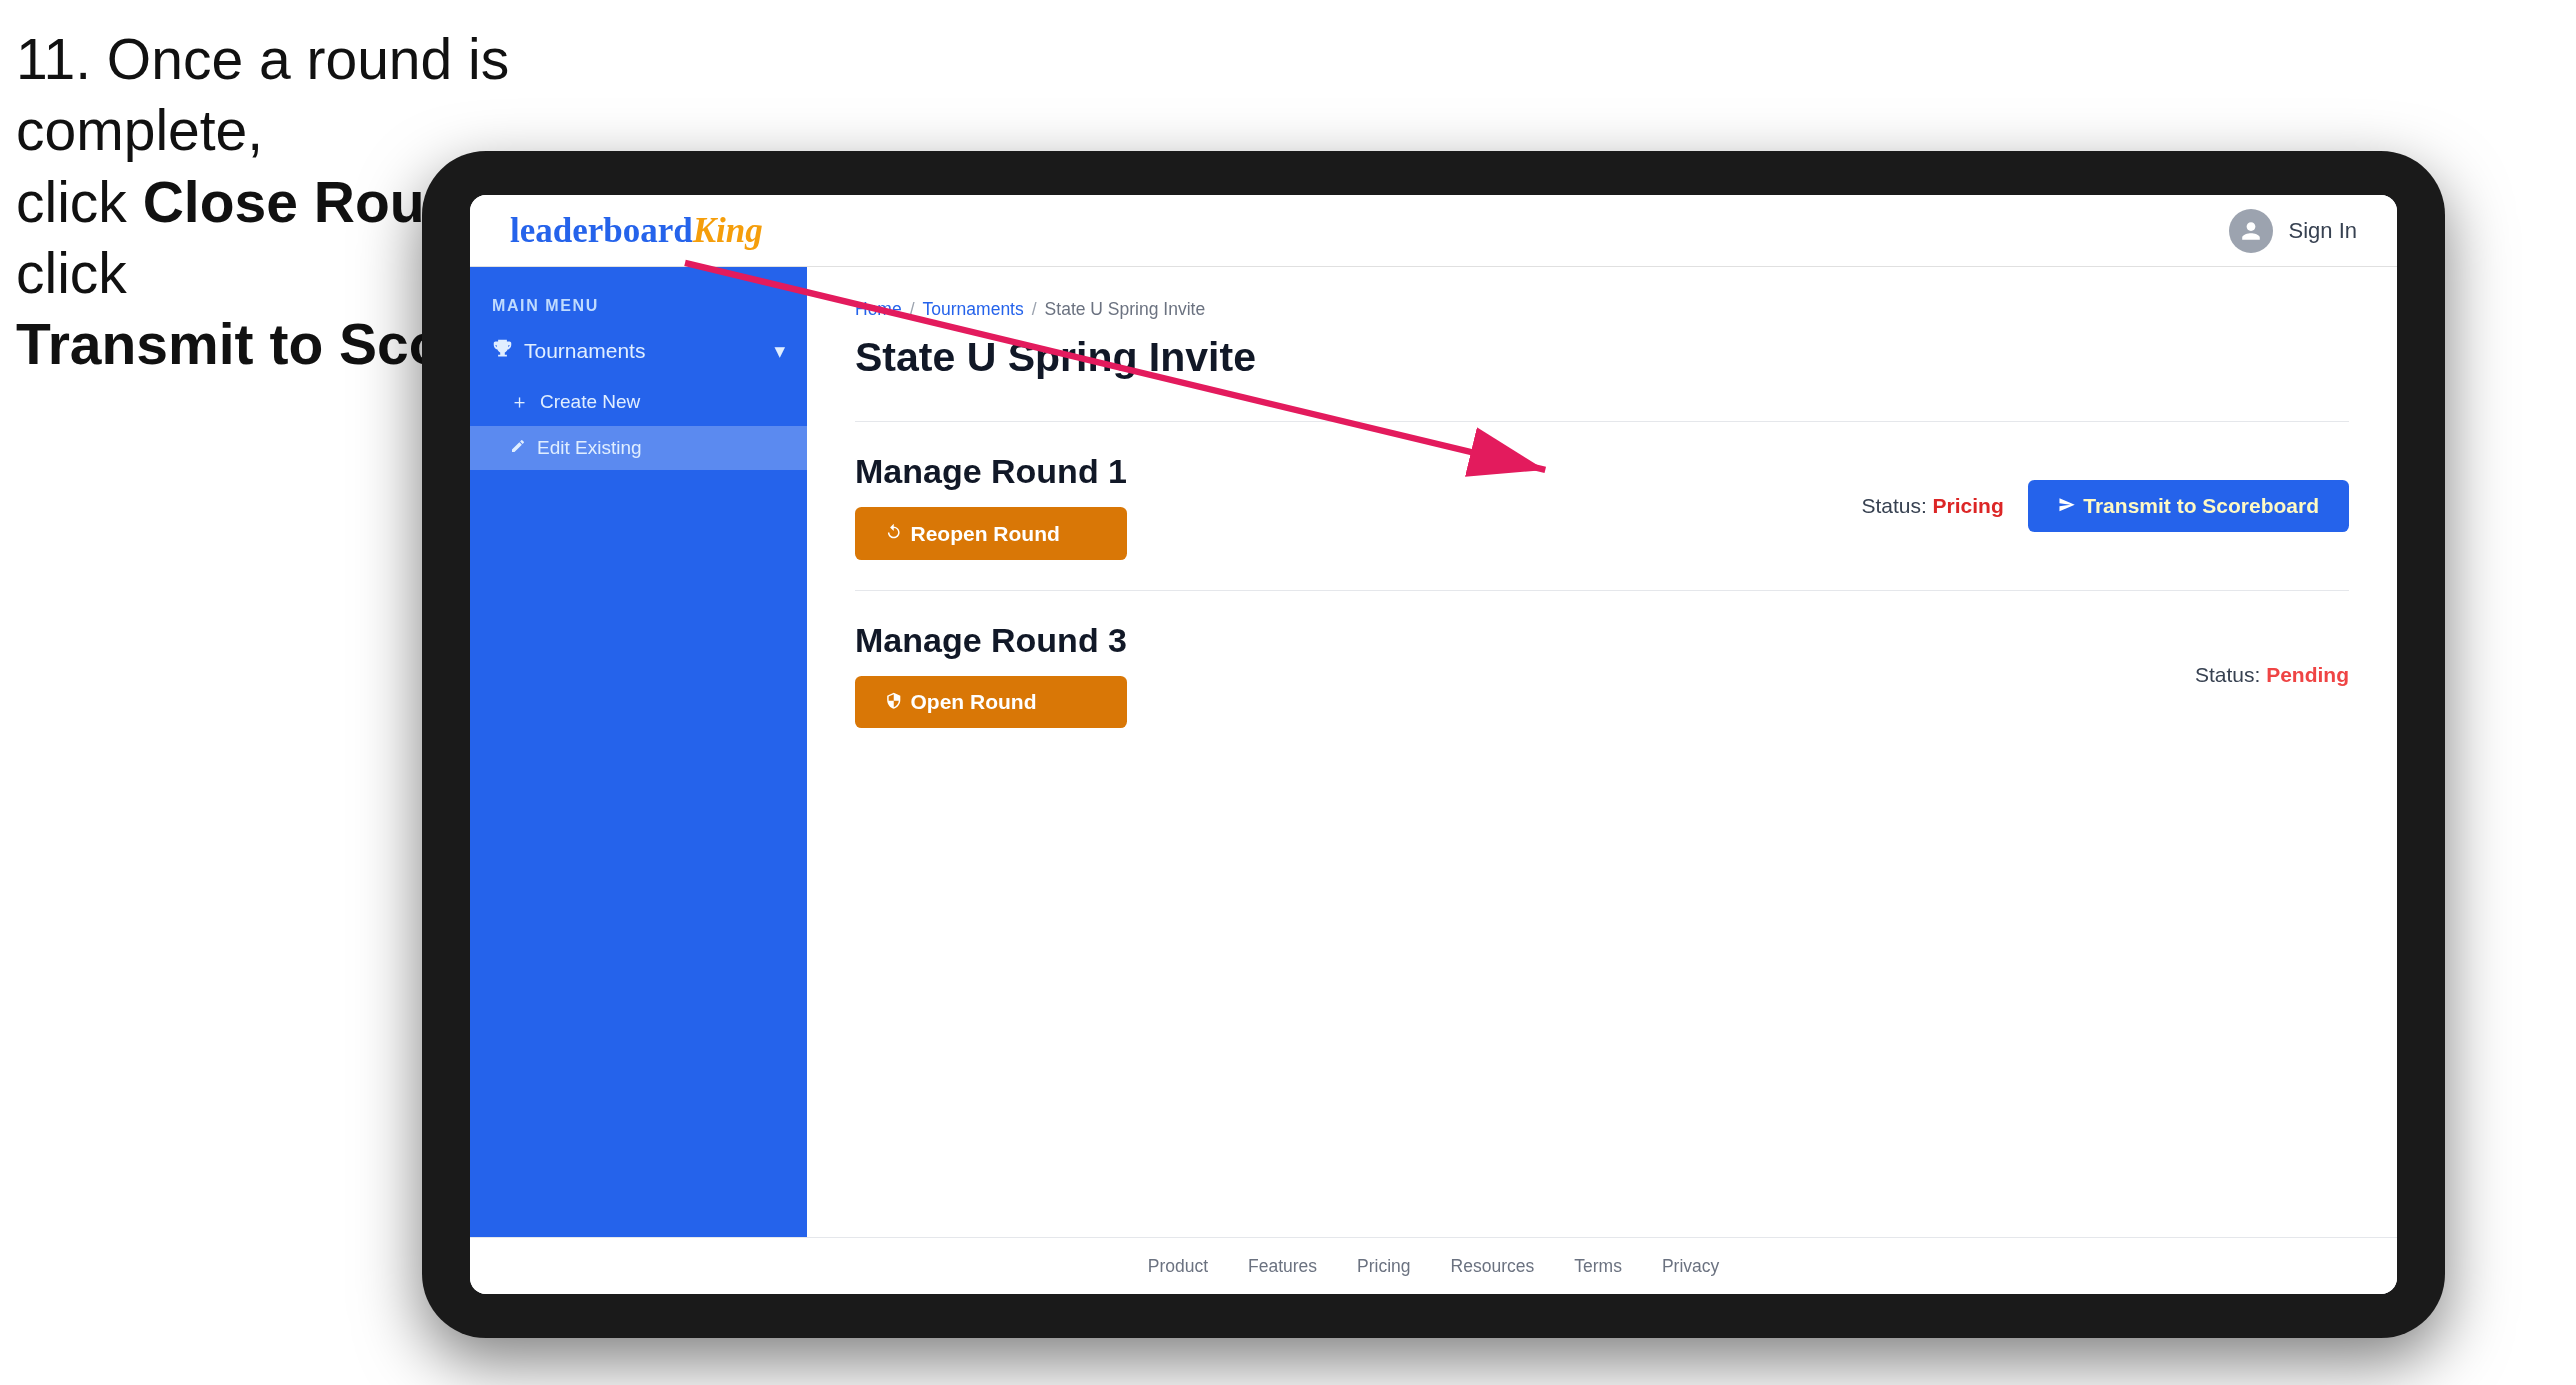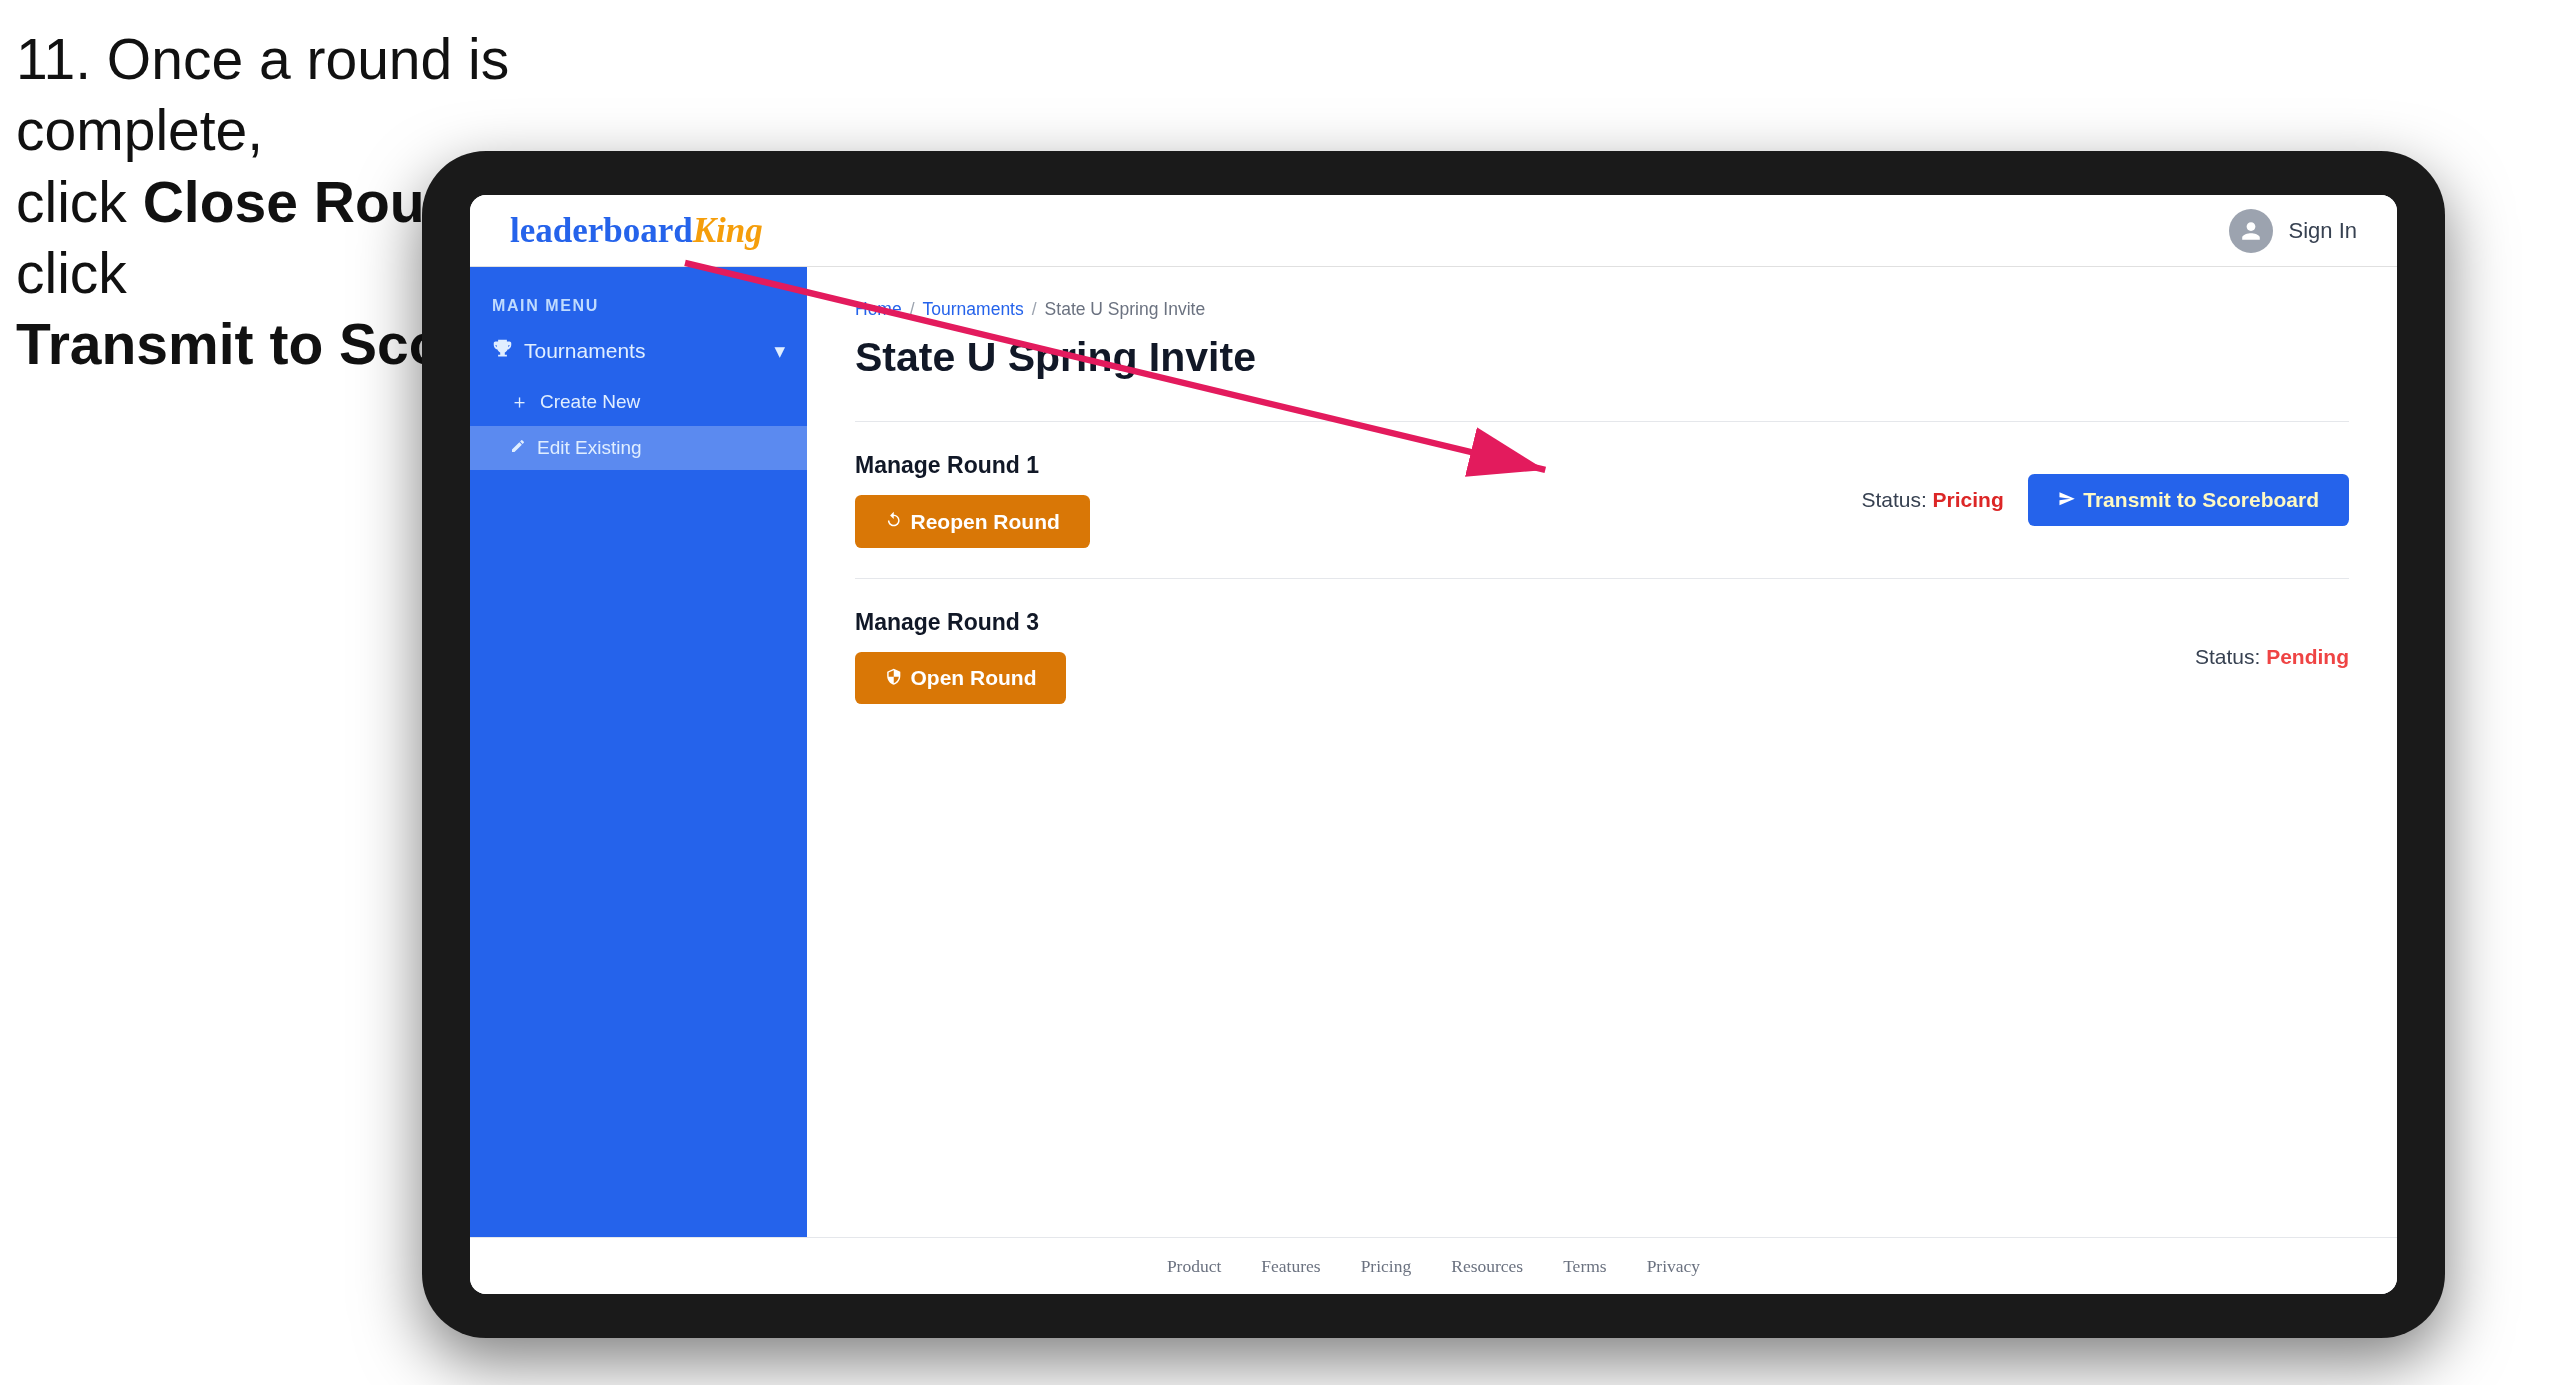--- a/index.html
+++ b/index.html
@@ -203,21 +203,21 @@
       justify-content: space-between;
     }
 
     .round-left {
       display: flex;
       flex-direction: column;
       gap: 16px;
     }
 
     .round-title {
-      font-size: 23px;
+      font-size: 34px;
       font-weight: 600;
       color: #111827;
     }
 
     .round-right {
       display: flex;
       align-items: center;
       gap: 24px;
     }
 
@@ -271,21 +271,20 @@
     
     .app-footer {
       background: #fff;
       border-top: 0.8px solid #e5e7eb;
       display: flex;
       align-items: center;
       justify-content: center;
       gap: 40px;
       padding: 17.5px;
       flex-shrink: 0;
-      font-family: Liberation Serif, serif;
     }
     .footer-link {
       font-size: 17.5px;
       color: #6b7280;
       cursor: pointer;
     }
   </style>
 </head>
 <body>
 

